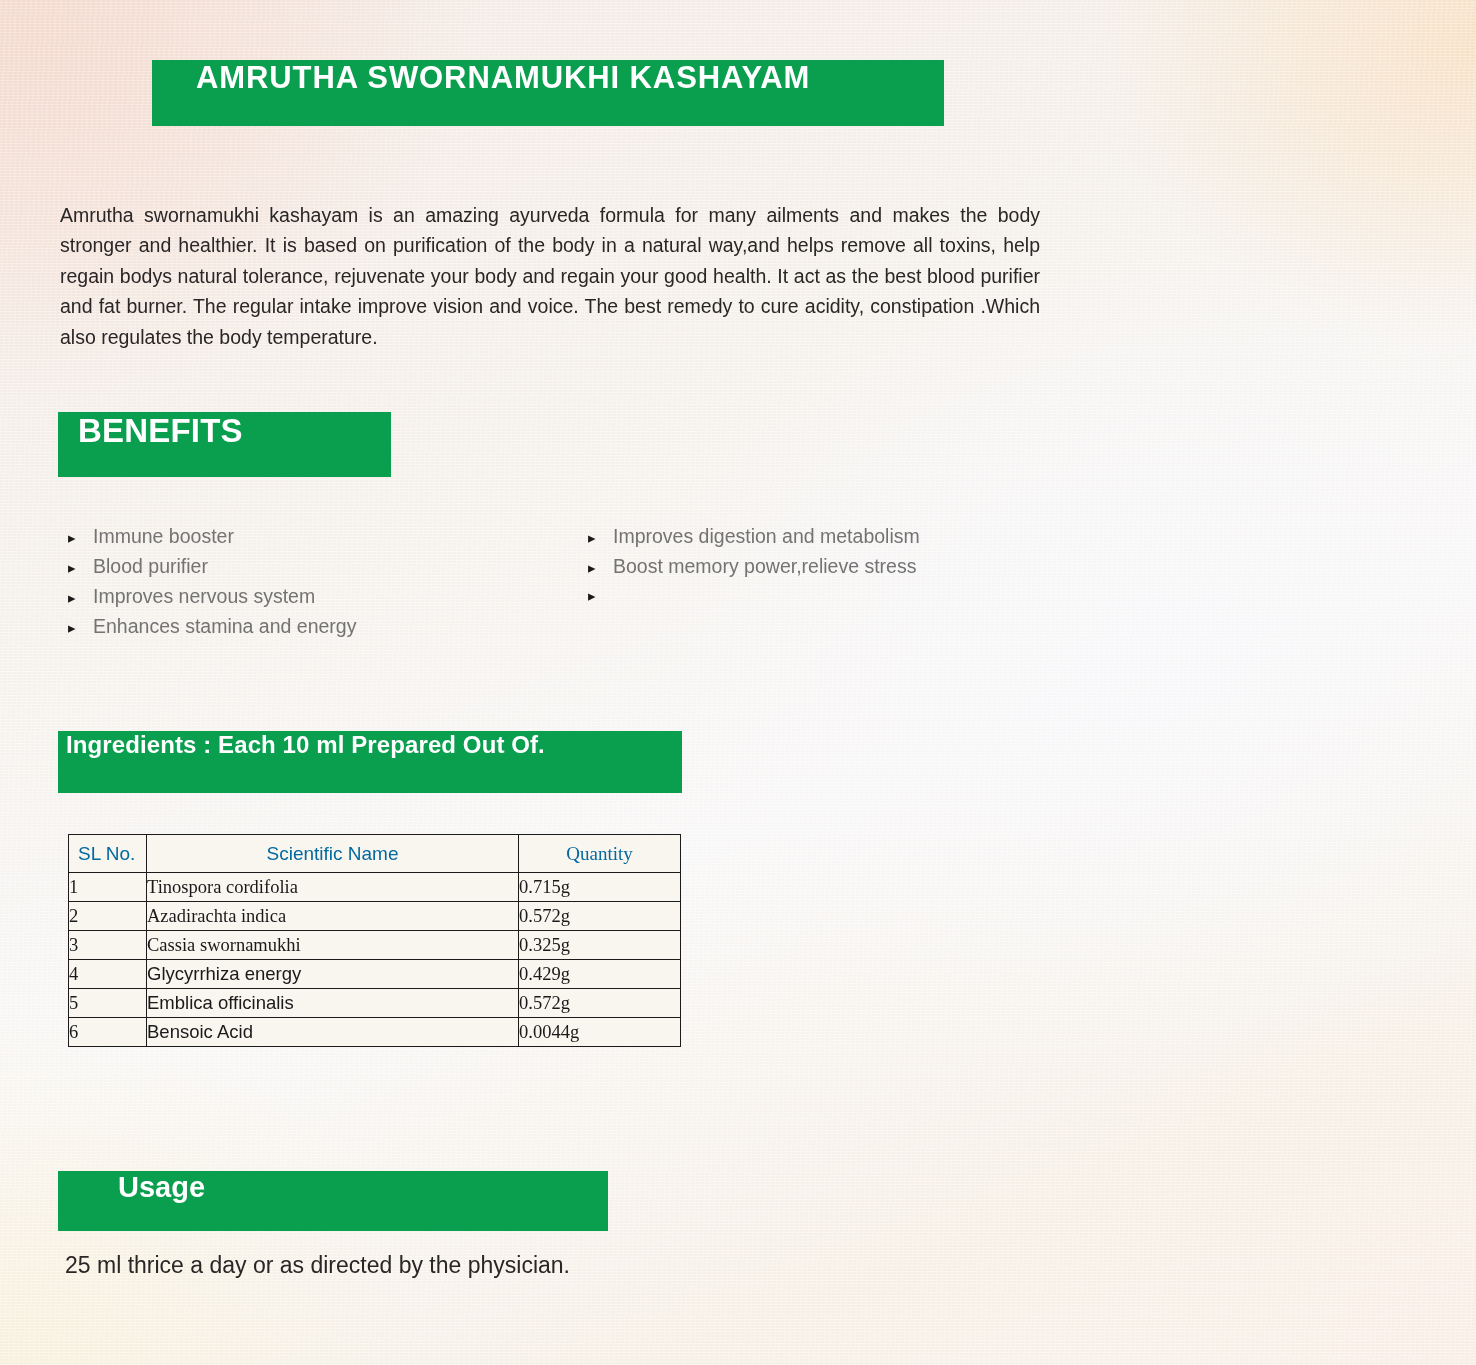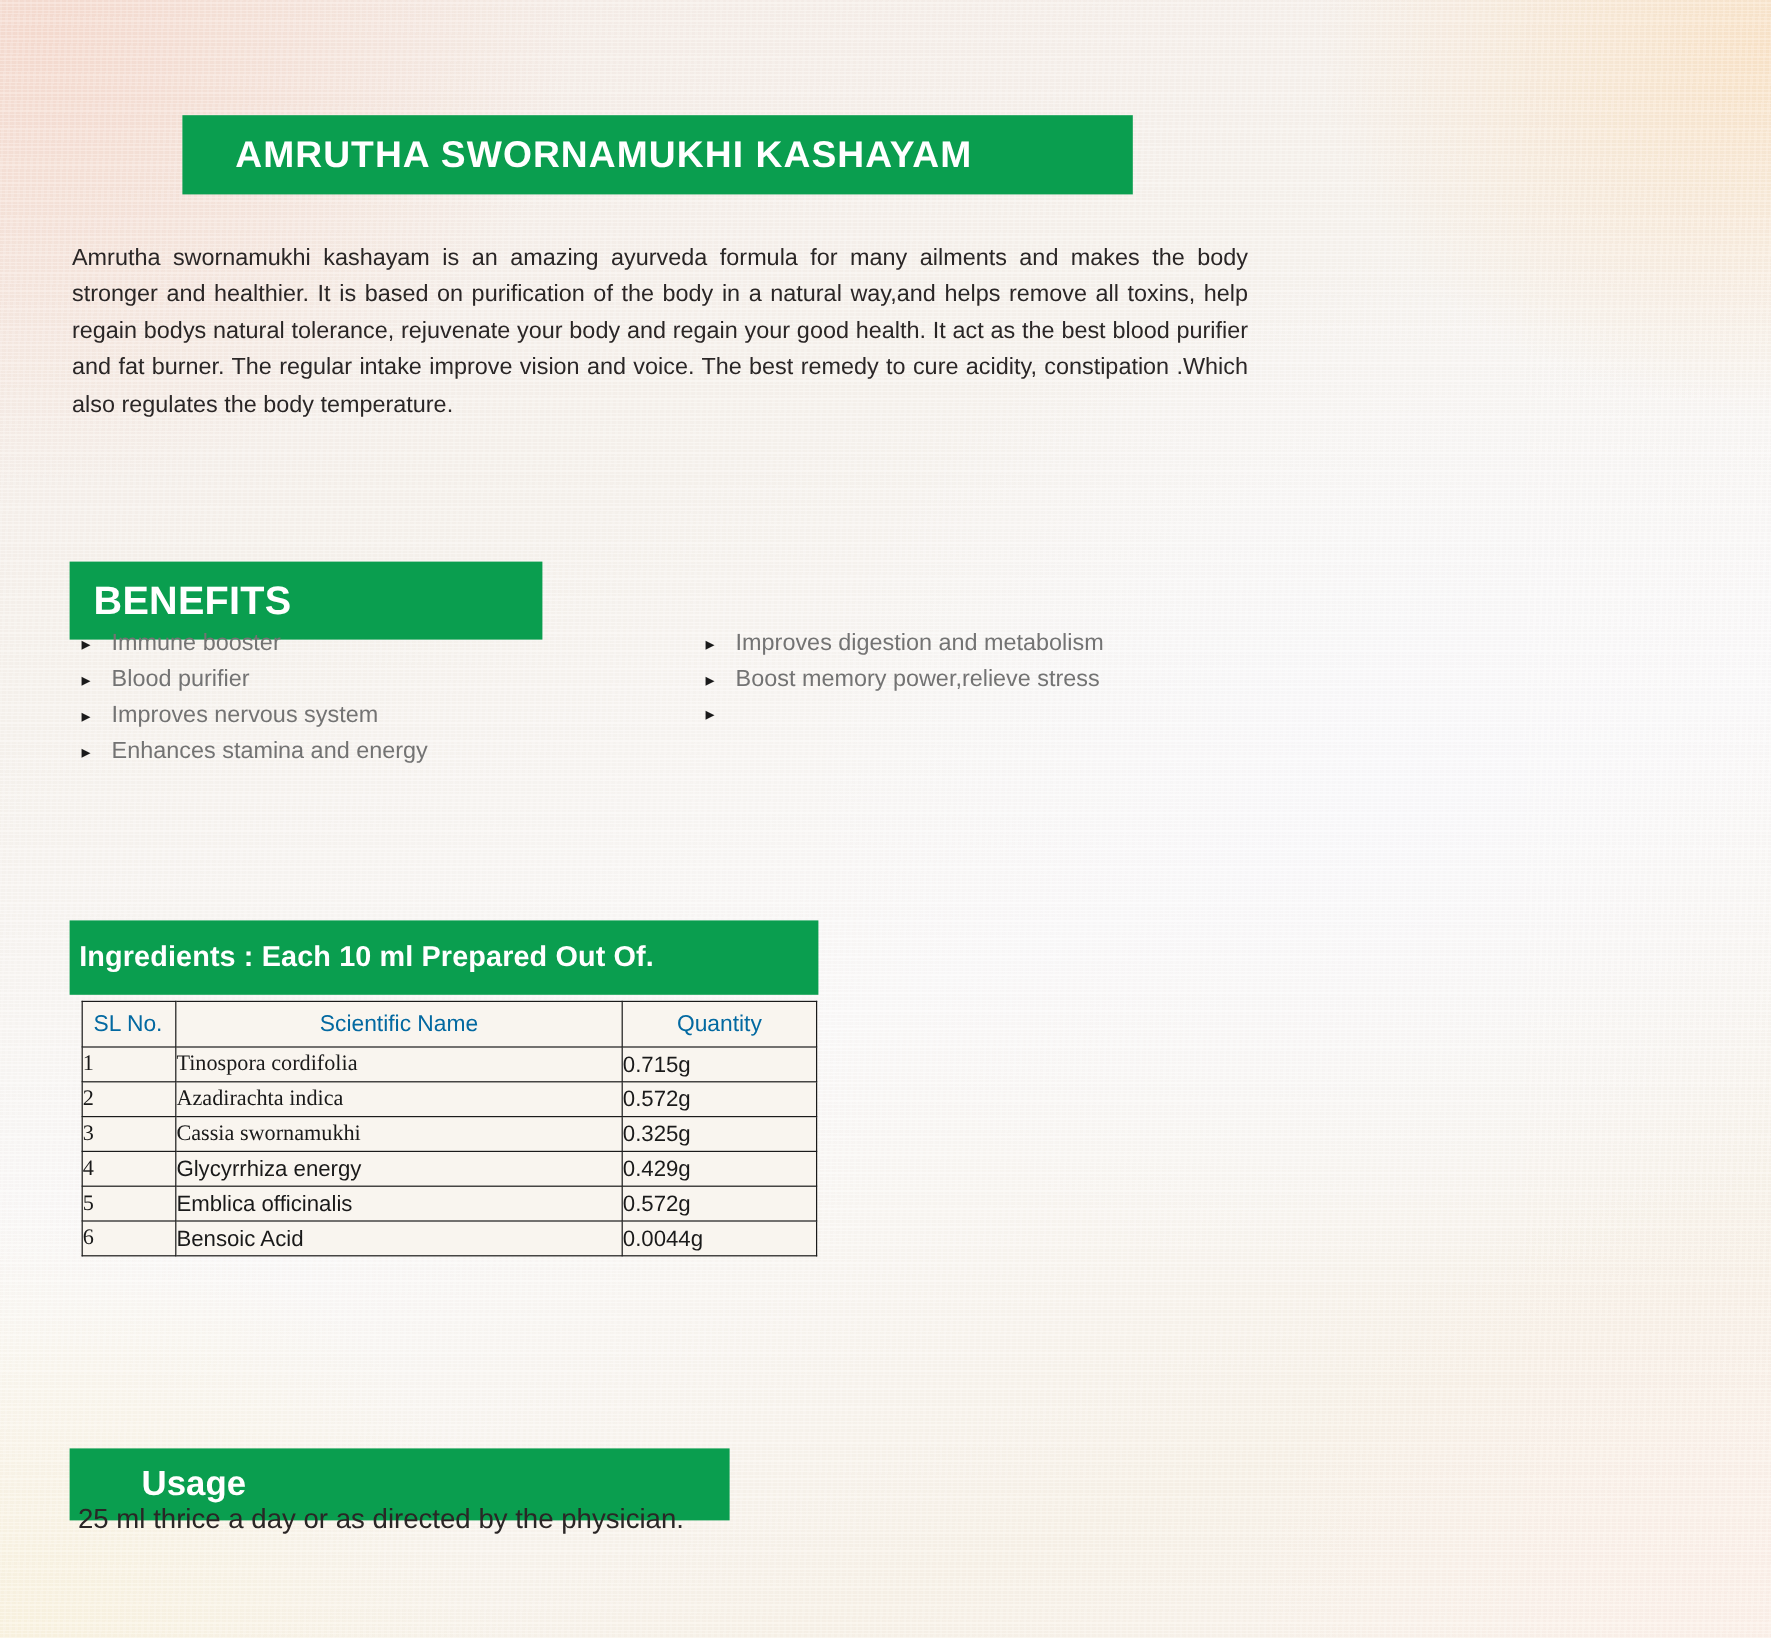--- a/index.html
+++ b/index.html
@@ -45,23 +45,21 @@
     z-index: 2;
     width: 1476px;
     height: 1365px;
   }
 
   
   .banner {
     position: absolute;
     background: #0a9e4f;
     display: flex;
-    align-items: center;
     box-sizing: border-box;
-    margin-top: 36px;
   }
   .banner-text {
     color: #ffffff;
     white-space: nowrap;
   }
 
   #title-banner {
     left: 152px;
     top: 60px;
     width: 792px;
@@ -69,22 +67,22 @@
     padding-left: 44px;
   }
   #title-banner .banner-text {
     font-size: 31px;
     font-weight: bold;
     letter-spacing: 0.9px;
   }
 
   #benefits-banner {
     left: 58px;
-    top: 432px;
-    width: 394px;
+    top: 412px;
+    width: 333px;
     height: 65px;
     padding-left: 20px;
   }
   #benefits-banner .banner-text {
     font-size: 33px;
     font-weight: bold;
     letter-spacing: 0.2px;
   }
 
   #ingredients-banner {
@@ -162,21 +160,21 @@
   }
   #ingredients-table th,
   #ingredients-table td {
     border: 1px solid #1b1b1b;
     background: #f9f5ef;
     padding: 0;
     box-sizing: border-box;
   }
   .col-sl   { width: 78px; }
   .col-name { width: 372px; margin-left: 26px; }
-  .col-qty  { width: 162px; }
+  .col-qty  { width: 162px; font-family: Liberation Serif, serif; }
 
   #ingredients-table thead th {
     height: 38px;
     font-size: 19px;
     font-weight: normal;
     text-align: center;
     color: #0369a1;
   }
   #ingredients-table thead th.h-sl {
     text-align: left;

